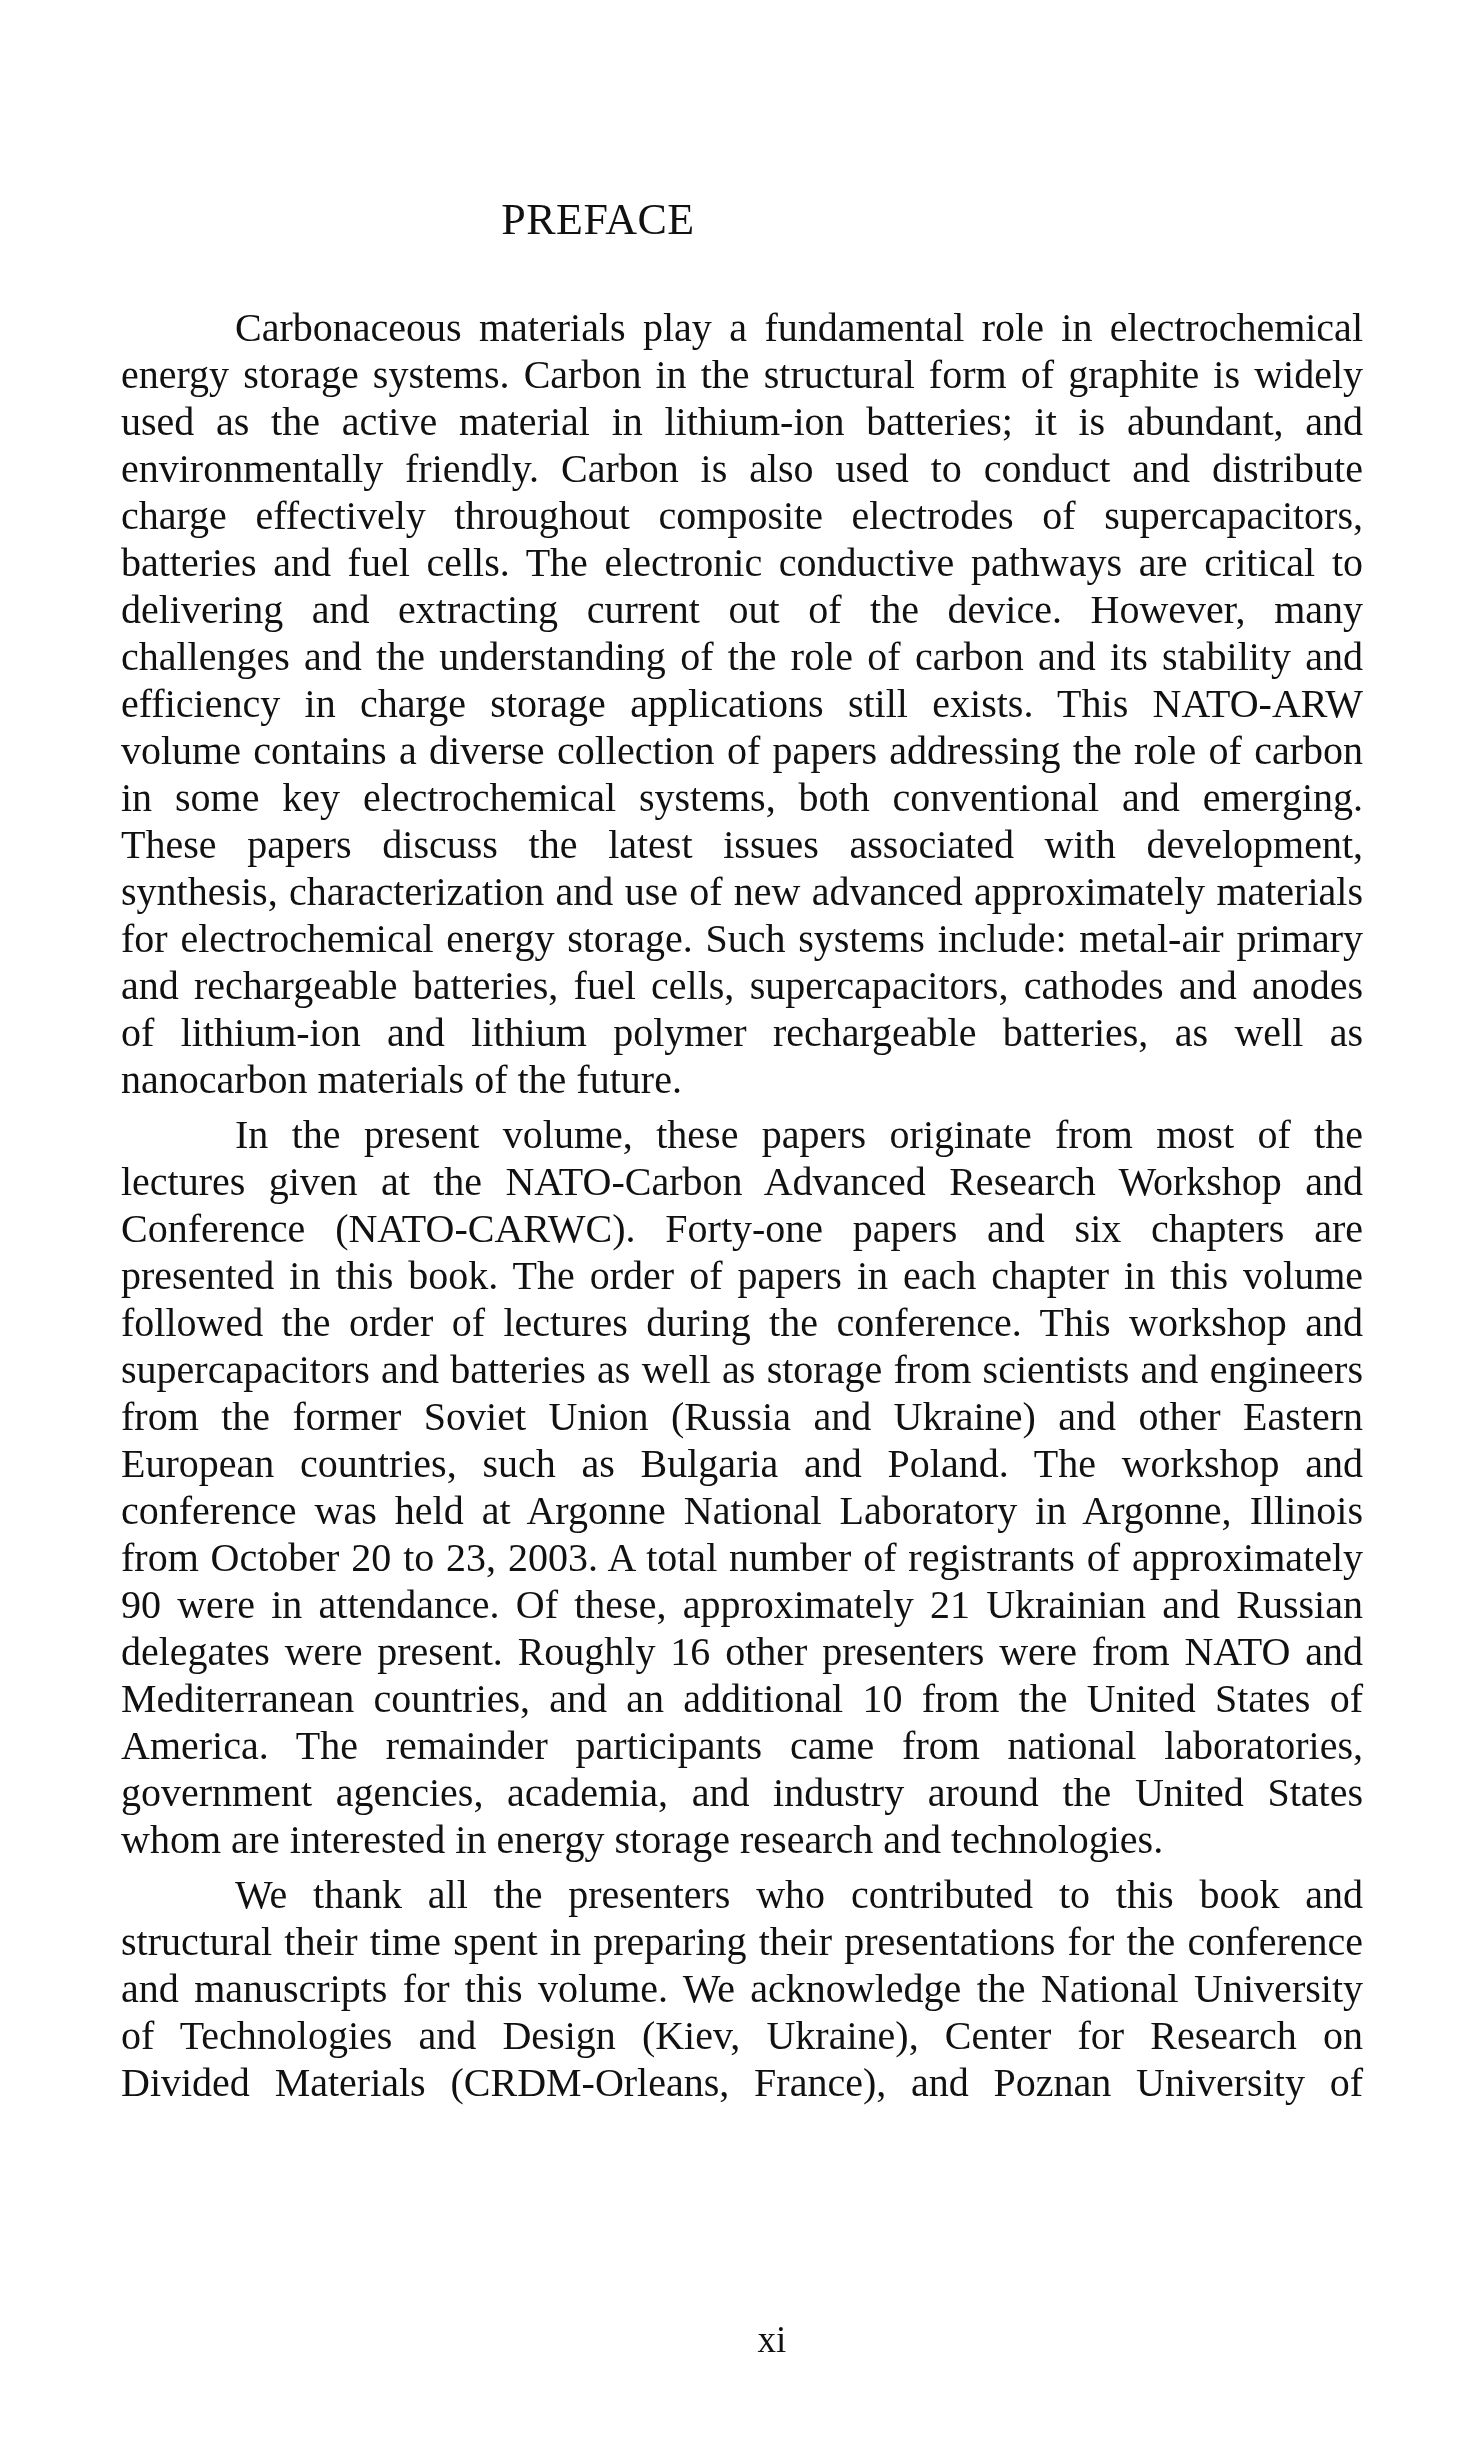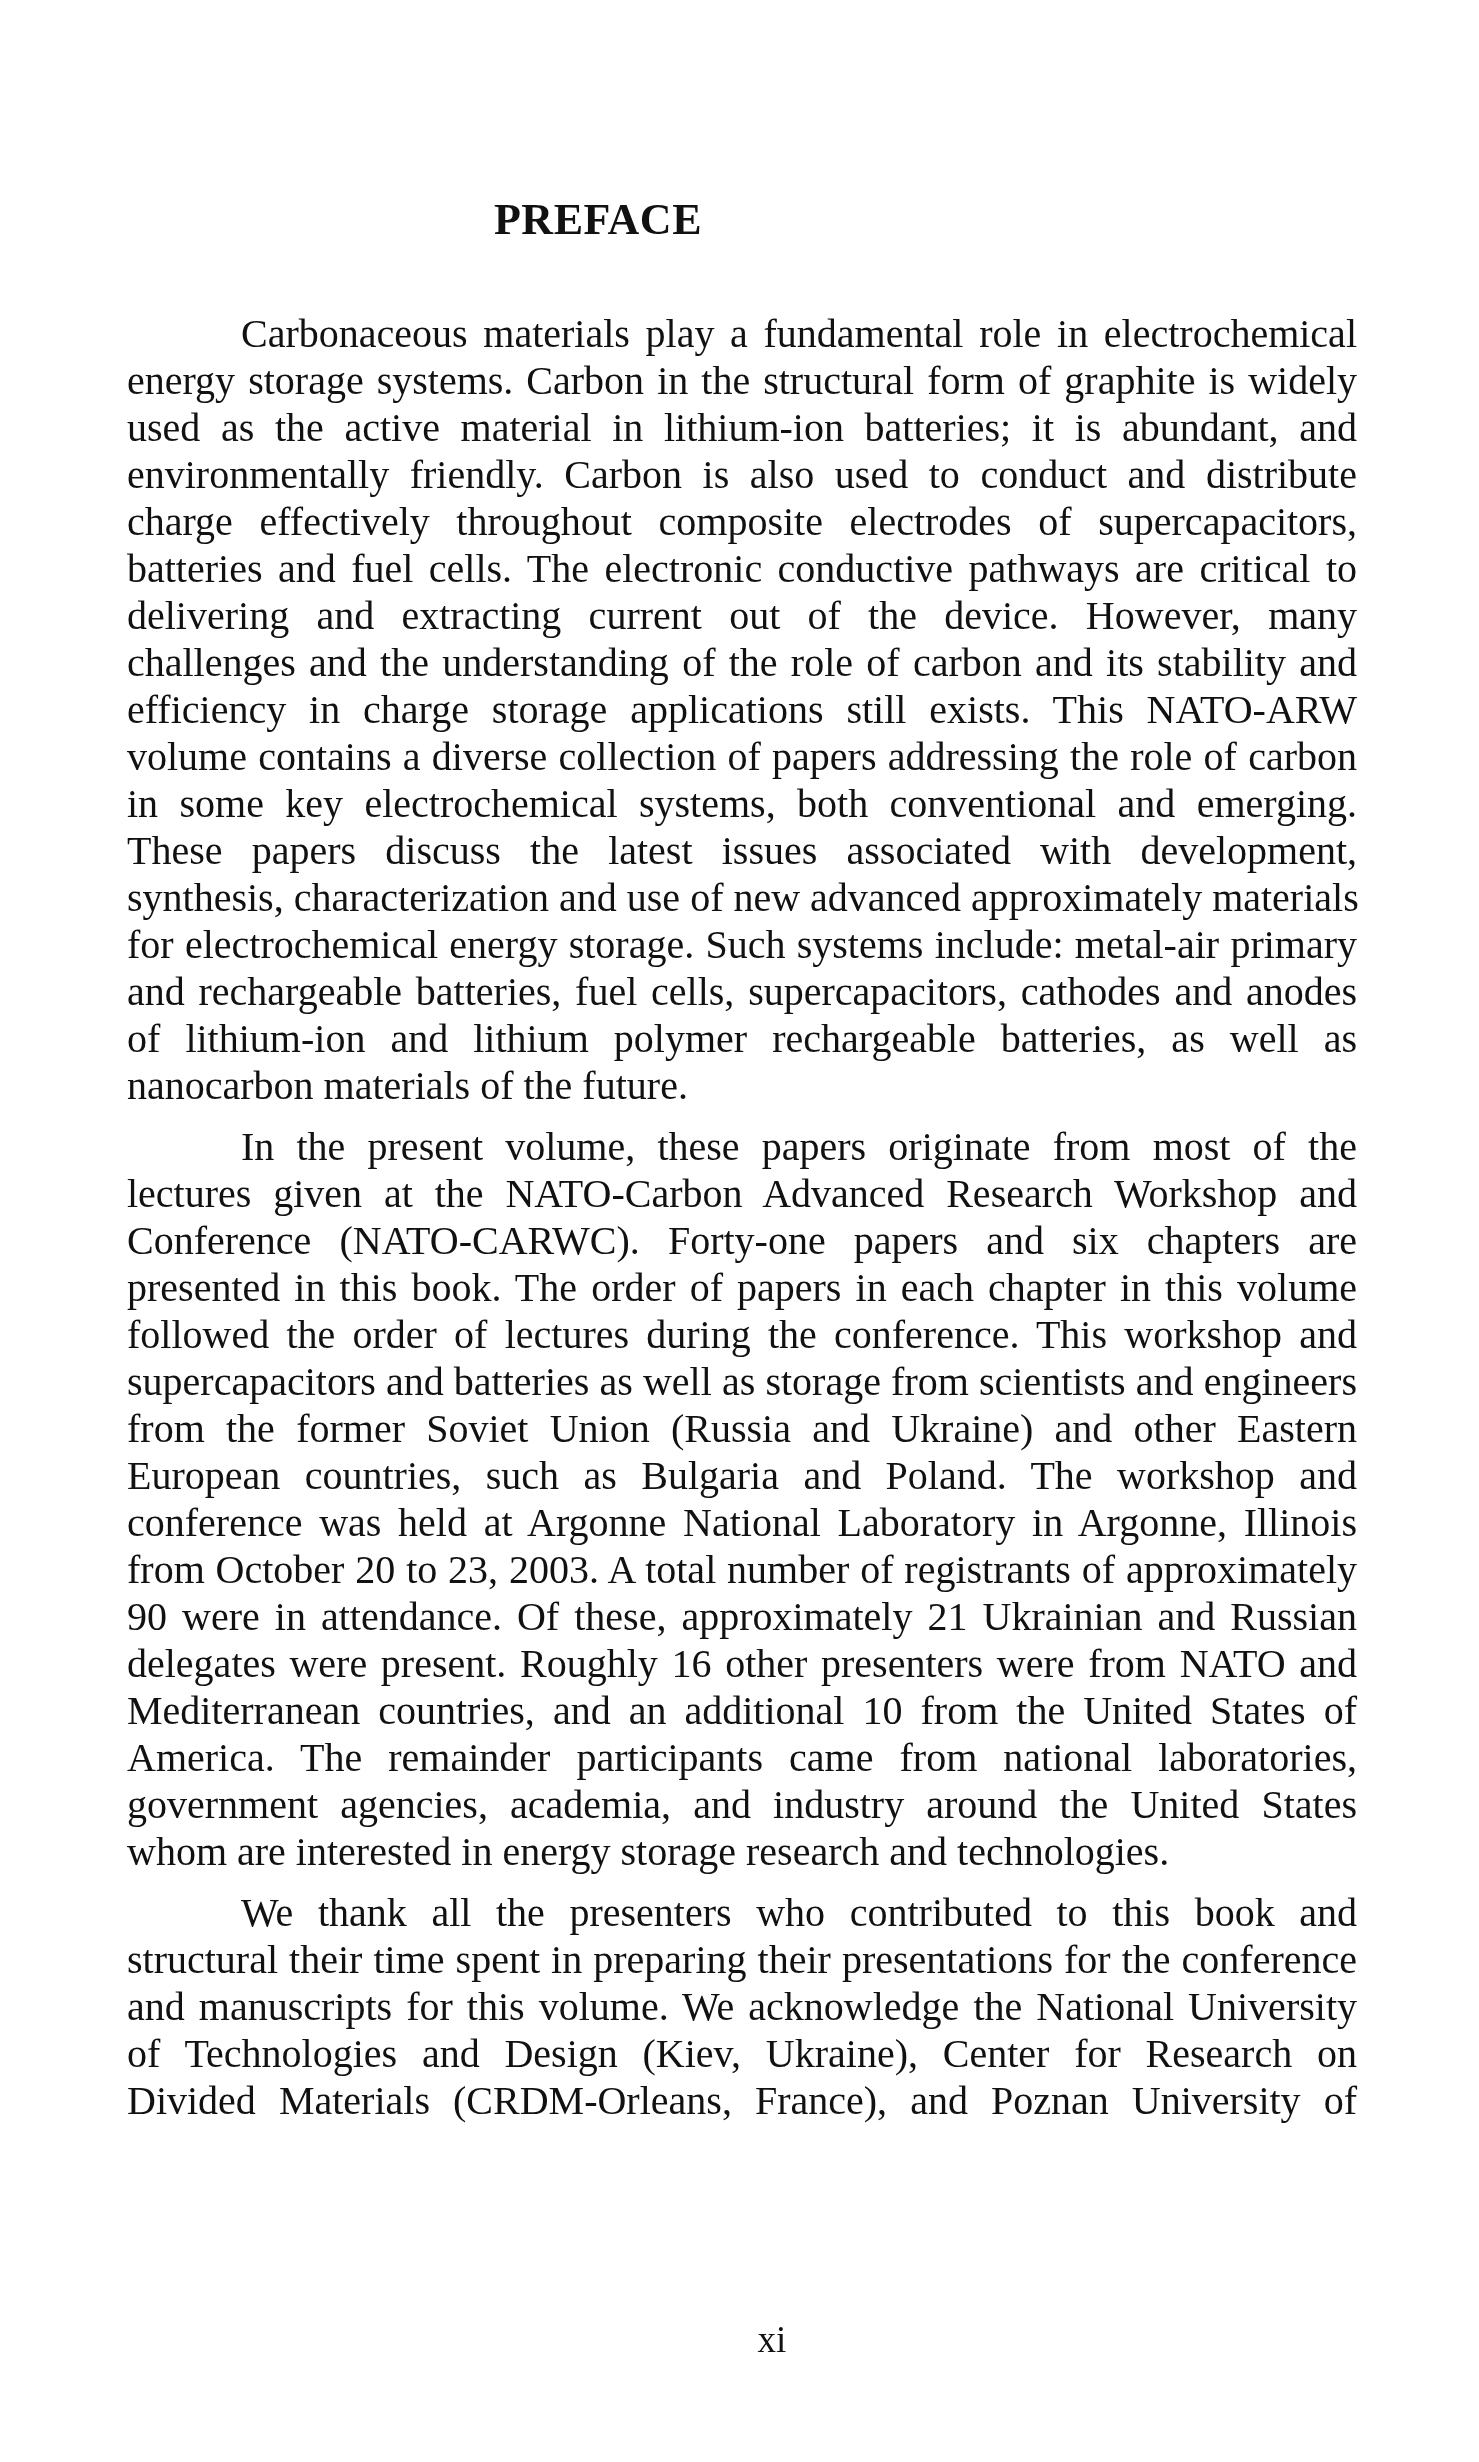--- a/index.html
+++ b/index.html
@@ -21,35 +21,35 @@
       width: 1480px;
       height: 2462px;
       background: #ffffff;
     }
     .title {
       position: absolute;
       left: 0;
       width: 1196px;
       top: 194px;
       text-align: center;
-      font-weight: bold;
+      font-weight: normal;
       font-size: 44px;
       line-height: 52px;
       letter-spacing: 0.5px;
       margin: 0;
     }
     .body-text {
       position: absolute;
       left: 113px;
       top: 296px;
       width: 1258px;
       font-size: 40px;
     }
     .paragraph {
-      margin: 14px;
+      margin: 8px;
       padding: 0;
     }
     .line {
       display: block;
       height: 47px;
       line-height: 47px;
       white-space: nowrap;
       text-align: justify;
       text-align-last: justify;
       overflow: visible;

